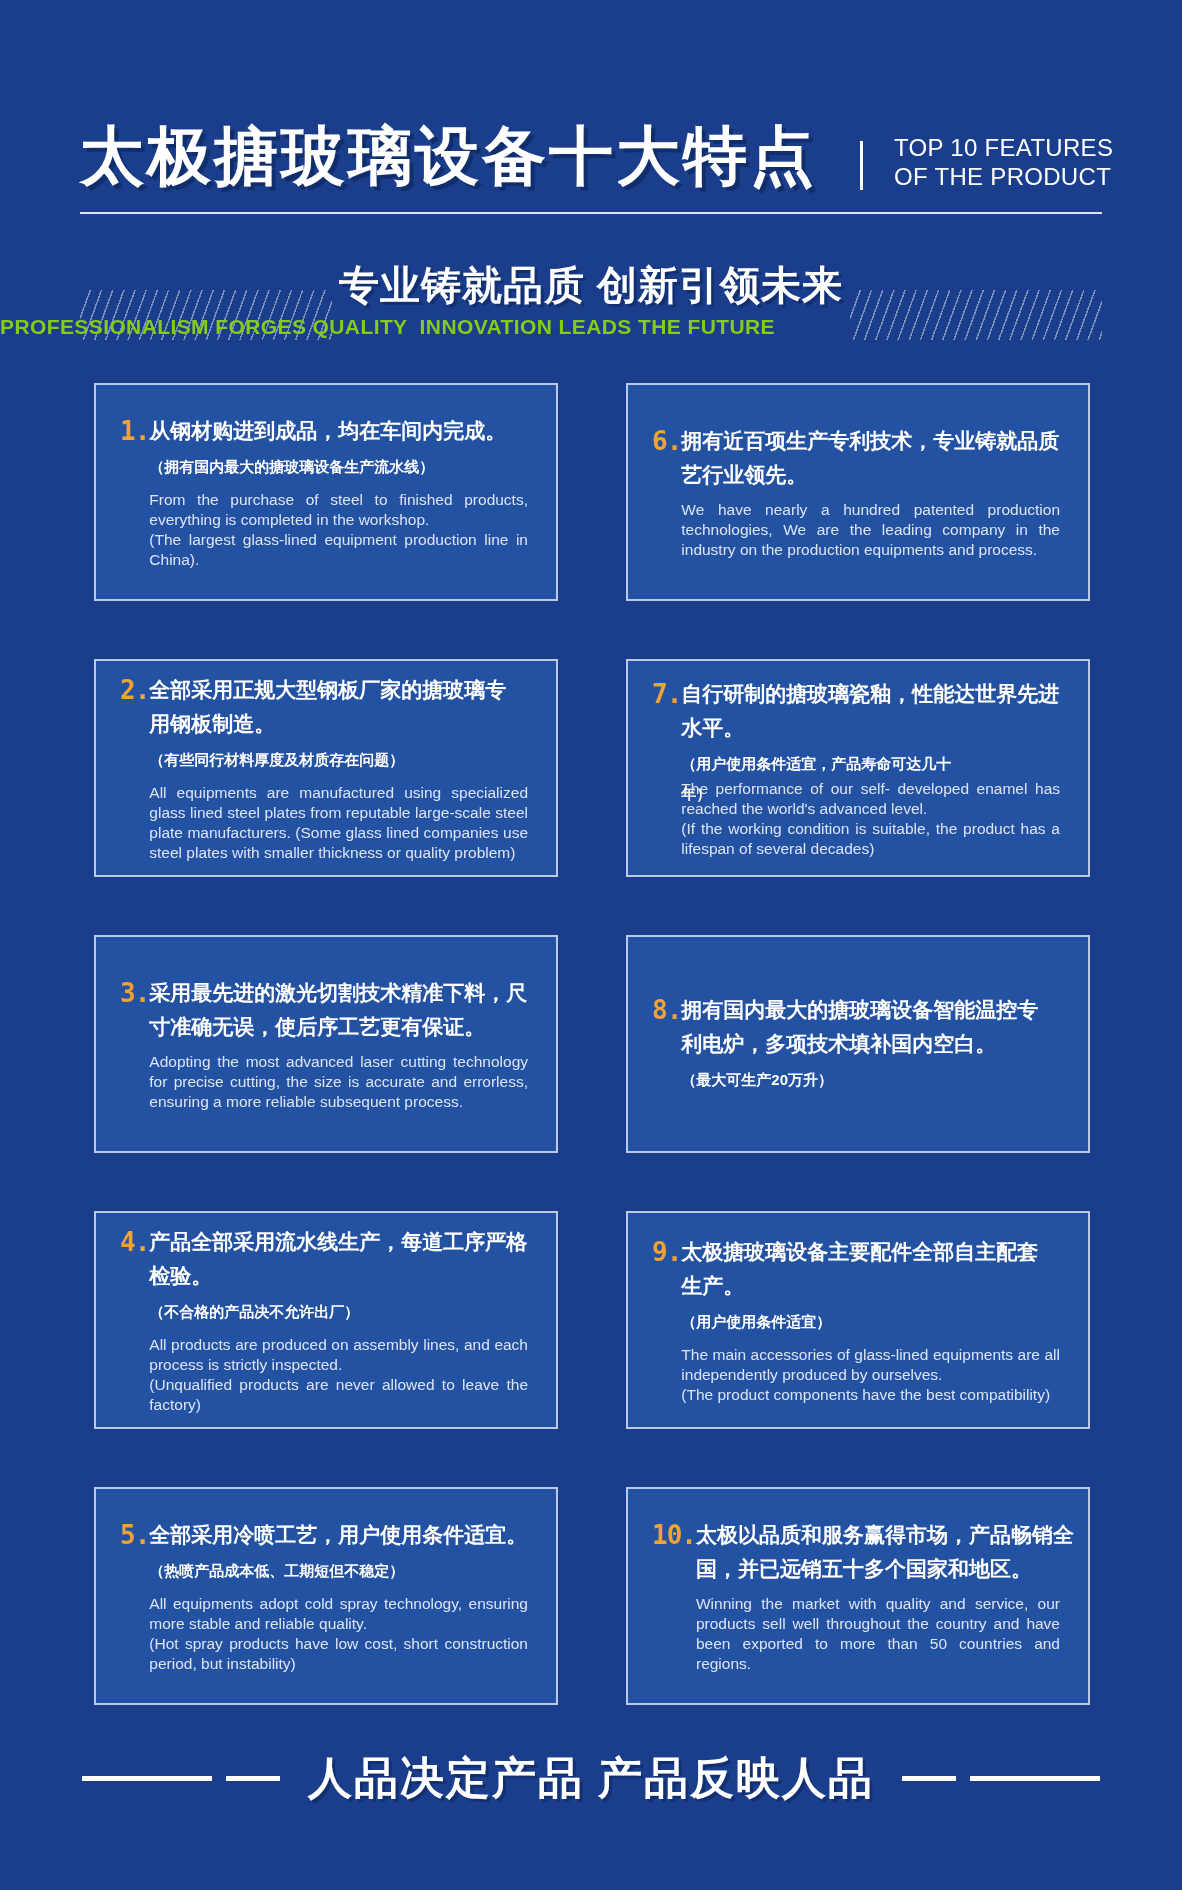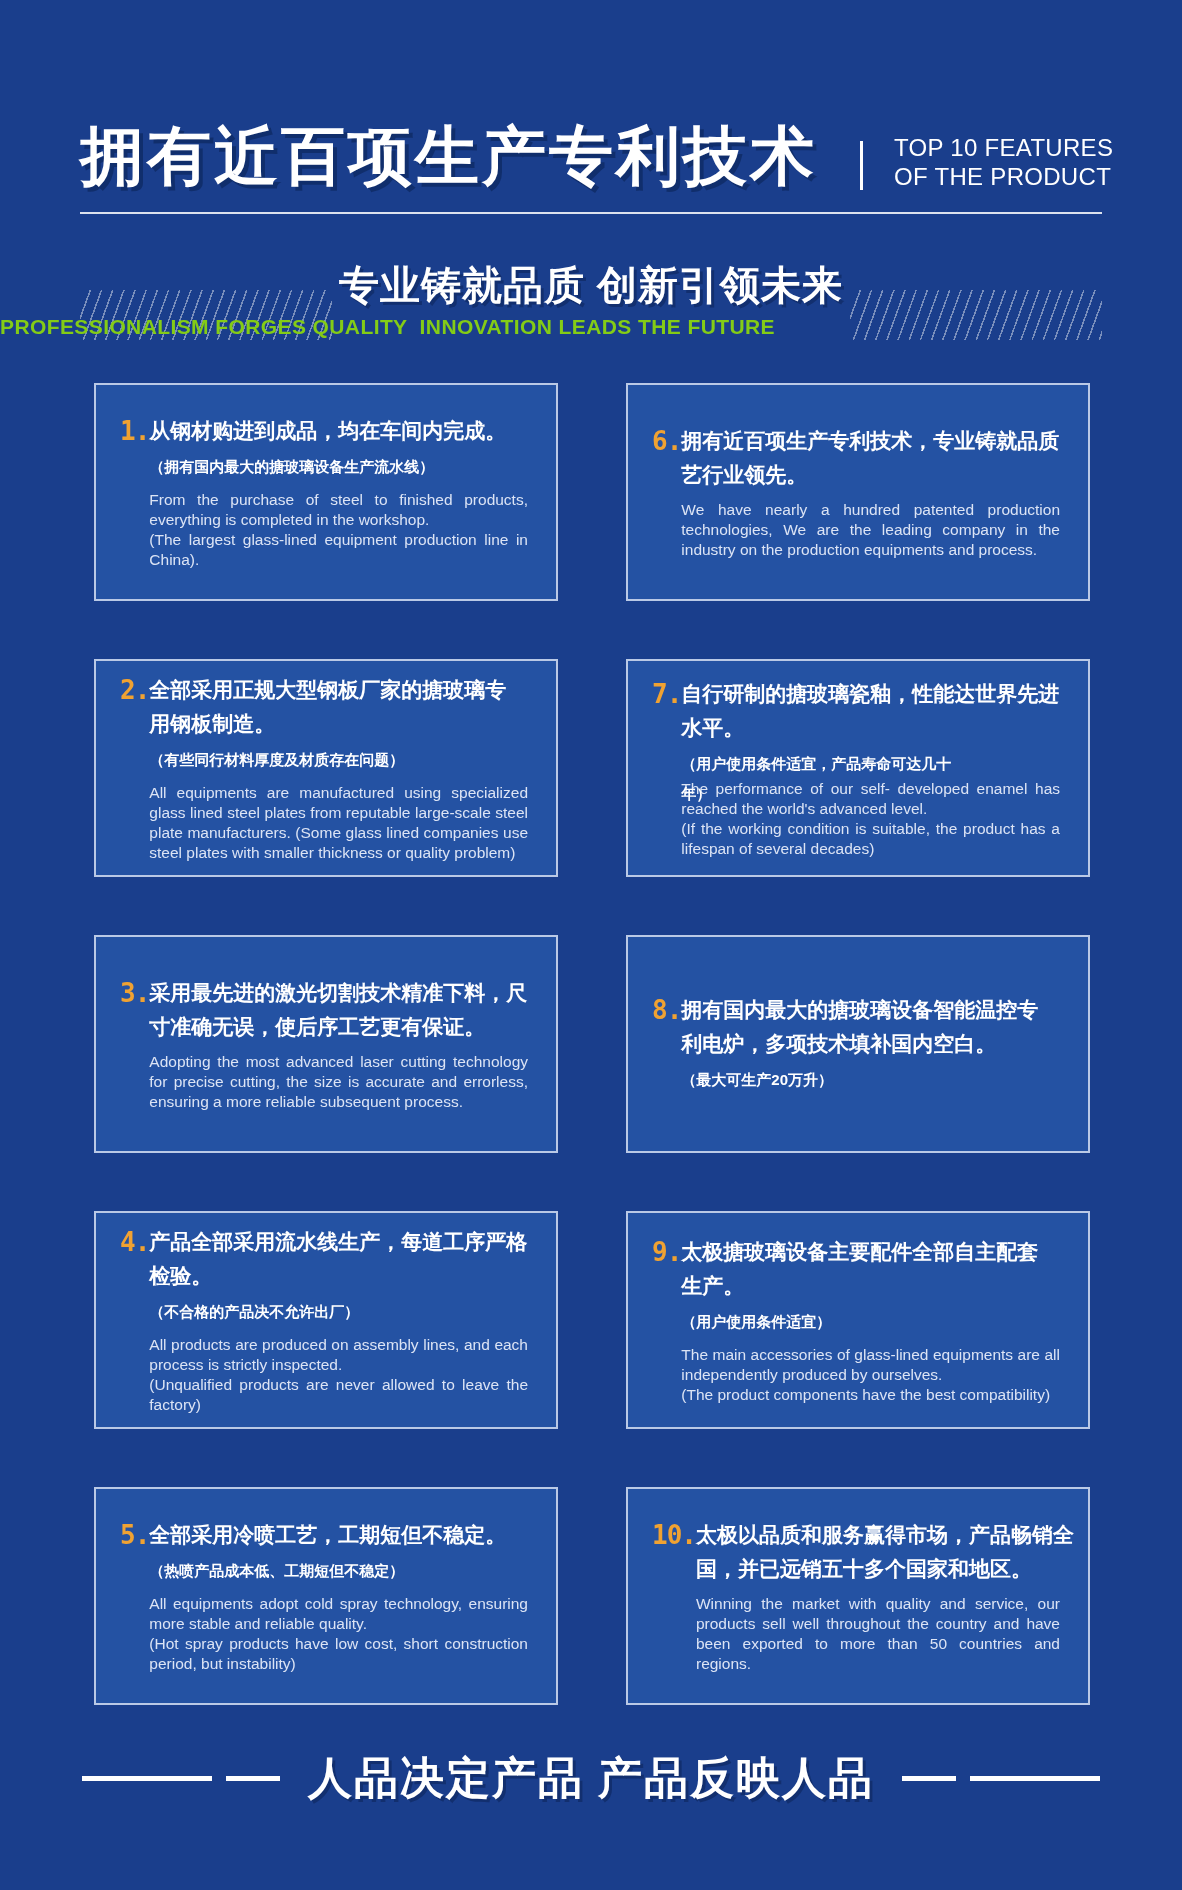--- a/index.html
+++ b/index.html
@@ -90,21 +90,21 @@
   .footer-line.short{width:54px;}
   .footer-slogan{
     font-size:44px;line-height:56px;font-weight:bold;letter-spacing:2px;
     margin:0 14px;white-space:pre;
     text-shadow:3px 3px 0 rgba(10,32,82,.5);
   }
 </style>
 </head>
 <body>
 
-<div class="main-title">拥有近百项生产专利技术</div>
+<div class="main-title">太极搪玻璃设备十大特点</div>
 <div class="header-divider"></div>
 <div class="header-en">
   <div>TOP 10 FEATURES</div>
   <div>OF THE PRODUCT</div>
 </div>
 <div class="header-underline"></div>
 
 <div class="hatch hatch-left"></div>
 <div class="hatch hatch-right"></div>
 <div class="tagline-zh">专业铸就品质 创新引领未来</div>
@@ -157,21 +157,21 @@
         <div class="feature-en">All products are produced on assembly lines, and each process is strictly inspected.
 (Unqualified products are never allowed to leave the factory)</div>
       </div>
     </div>
   </div>
 
   <div class="feature-box">
     <div class="feature-row">
       <span class="feature-num">5.</span>
       <div class="feature-texts">
-        <div class="feature-zh">全部采用冷喷工艺，工期短但不稳定。</div>
+        <div class="feature-zh">全部采用冷喷工艺，用户使用条件适宜。</div>
         <div class="feature-note">（热喷产品成本低、工期短但不稳定）</div>
         <div class="feature-en">All equipments adopt cold spray technology, ensuring more stable and reliable quality.
 (Hot spray products have low cost, short construction period, but instability)</div>
       </div>
     </div>
   </div>
 
   <div class="feature-box">
     <div class="feature-row">
       <span class="feature-num">6.</span>

